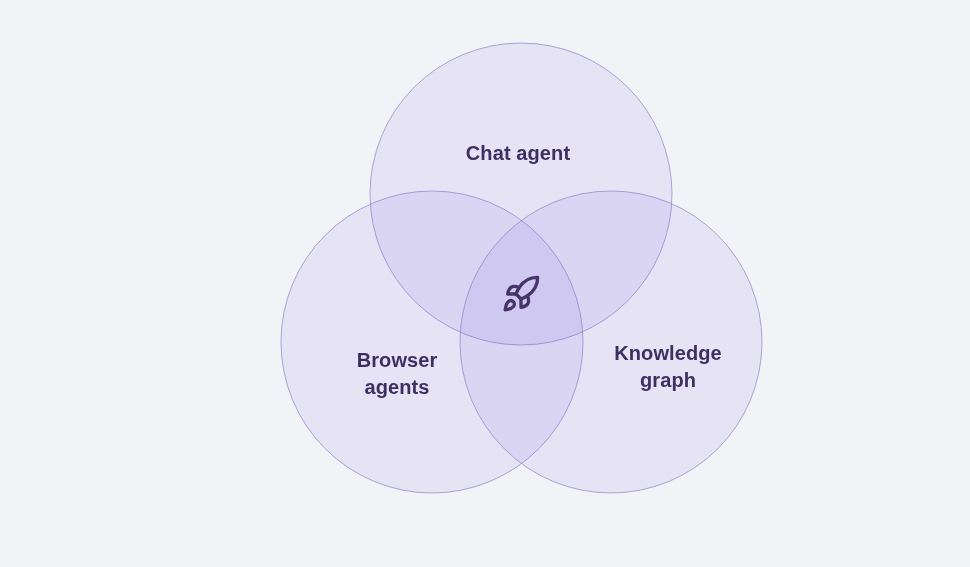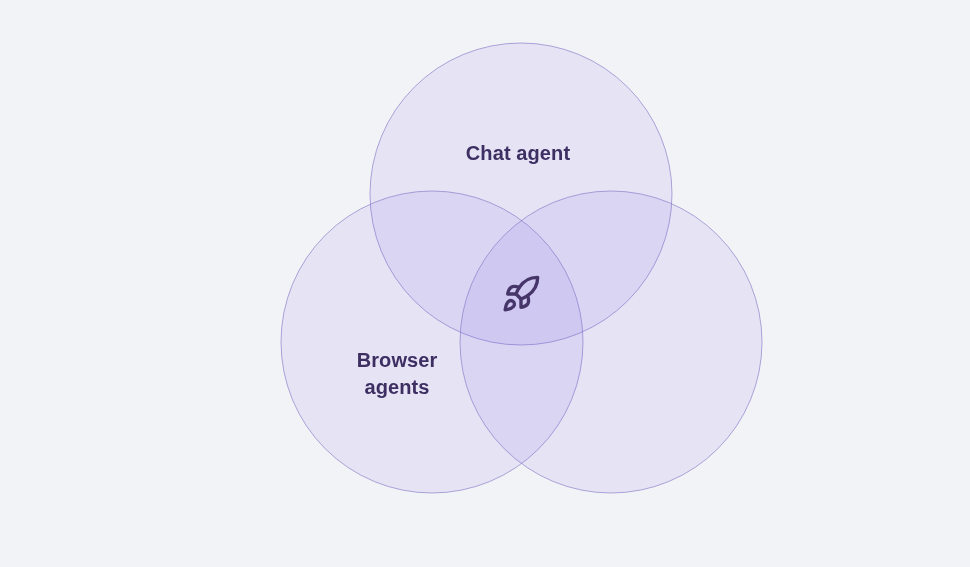--- a/index.html
+++ b/index.html
@@ -57,20 +57,22 @@
     <circle class="venn-circle" cx="481" cy="194" r="151"></circle>
     <circle class="venn-circle" cx="392" cy="342" r="151"></circle>
     <circle class="venn-circle" cx="571" cy="342" r="151"></circle>
   </svg>
 
   <div class="venn-label" style="left:478px; top:153px;">Chat agent</div>
 
   <div class="venn-label" style="left:357px; top:374px;">Browser
 agents</div>
 
+  <div class="venn-label" style="left:628px; top:367px;">Knowledge
+graph</div>
 
   <svg class="center-icon" width="40" height="40" viewBox="0 0 24 24" fill="none" stroke-width="2" stroke-linecap="round" stroke-linejoin="round">
     <path d="M4.5 16.5c-1.5 1.26-2 5-2 5s3.74-.5 5-2c.71-.84.7-2.13-.09-2.91a2.18 2.18 0 0 0-2.91-.09z"></path>
     <path d="m12 15-3-3a22 22 0 0 1 2-3.95A12.88 12.88 0 0 1 22 2c0 2.72-.78 7.5-6 11a22.35 22.35 0 0 1-4 2z"></path>
     <path d="M9 12H4s.55-3.03 2-4c1.62-1.08 5 0 5 0"></path>
     <path d="M12 15v5s3.03-.55 4-2c1.08-1.62 0-5 0-5"></path>
   </svg>
 
 </div>
 

